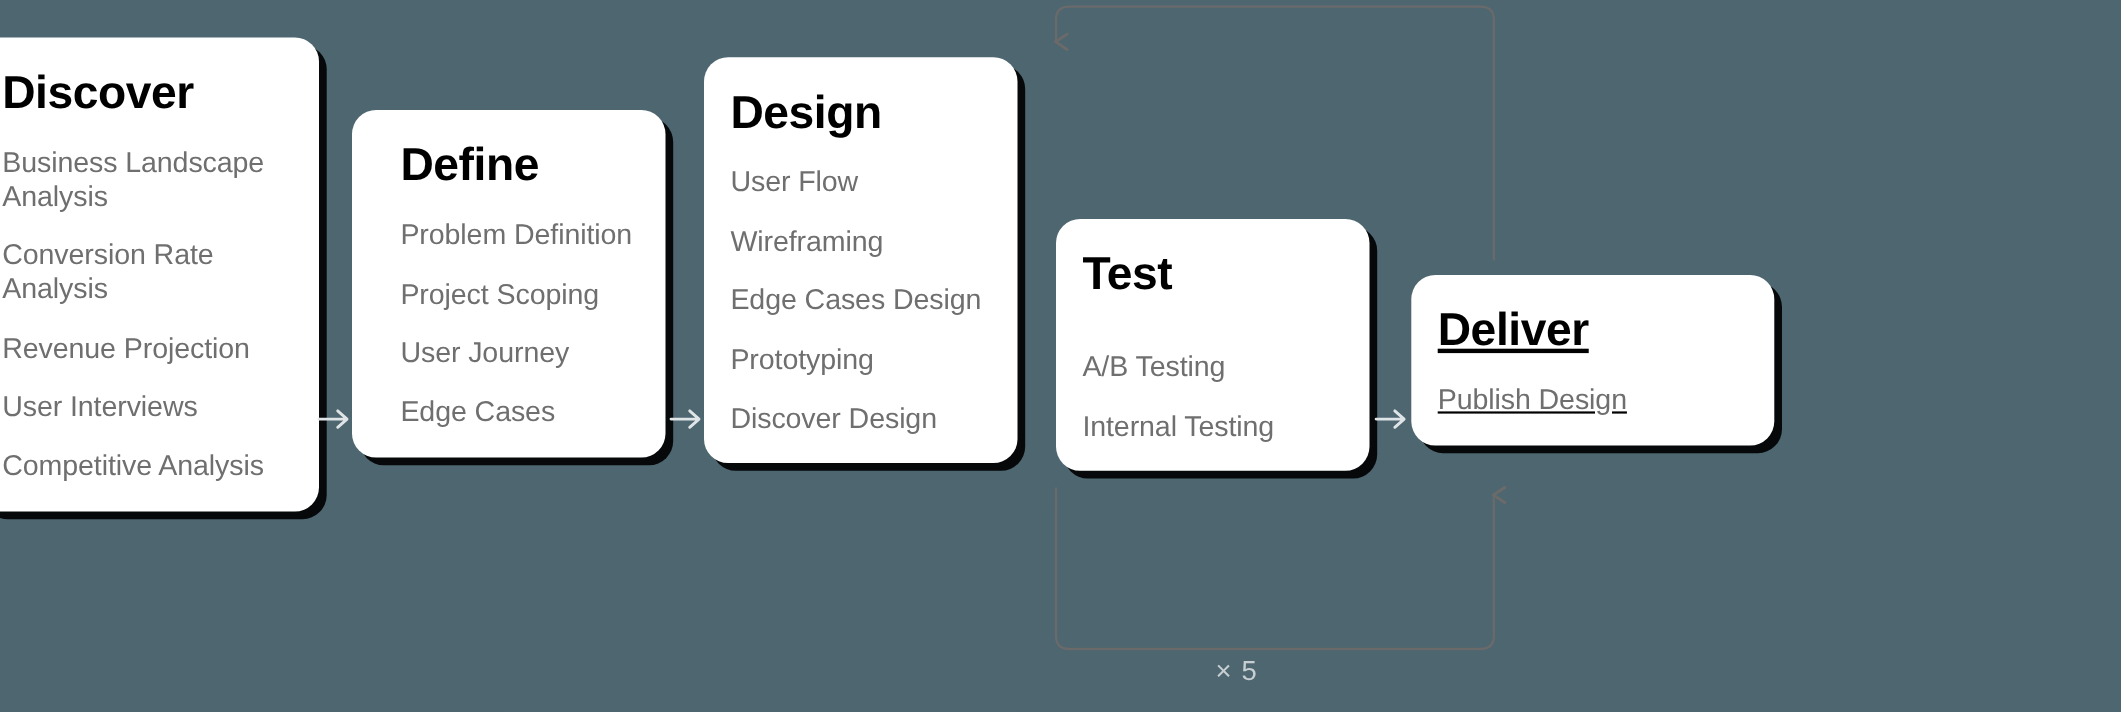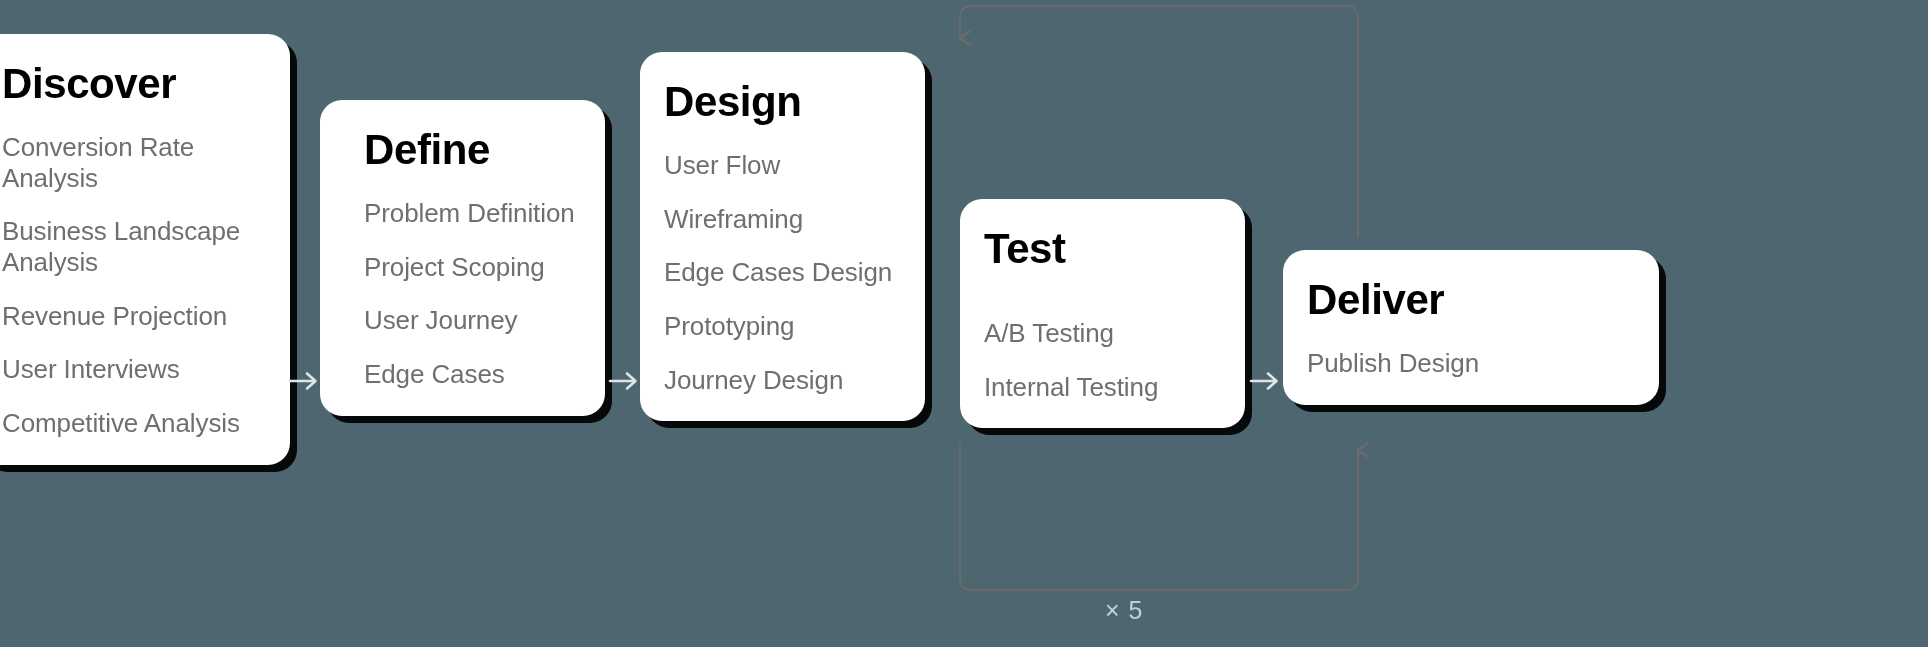--- a/index.html
+++ b/index.html
@@ -67,21 +67,21 @@
     color: #6f6f6f;
     line-height: 1.18;
     letter-spacing: -0.1px;
   }
 
   
   #card-discover { left: -22px;  top: 34px;  width: 312px;  }
   #card-define   { left: 320px;  top: 100px; width: 285px; padding-left: 44px;  }
   #card-design   { left: 640px;  top: 52px;  width: 285px;  }
   #card-test     { left: 960px;  top: 199px; width: 285px; gap: 21px;  }
-  #card-deliver  { left: 1283px; top: 250px; width: 376px;  }
+  #card-deliver  { left: 1283px; top: 250px; width: 330px; text-decoration: underline;  }
 
   
   .step-arrow {
     position: absolute;
     z-index: 4;
     width: 34px;
     height: 26px;
   }
   #arrow-discover-define { left: 288px;  top: 368px; }
   #arrow-define-design   { left: 608px;  top: 368px; }
@@ -115,22 +115,22 @@
     </defs>
 
     <path d="M 1358 236 L 1358 18 Q 1358 6 1346 6 L 972 6 Q 960 6 960 18 L 960 38" fill="none" stroke="#6a6a6a" stroke-width="2.1" stroke-linecap="round" marker-end="url(#arrowhead-down)"></path>
 
     <path d="M 960 444 L 960 578 Q 960 590 972 590 L 1346 590 Q 1358 590 1358 578 L 1358 450" fill="none" stroke="#6a6a6a" stroke-width="2.1" stroke-linecap="round" marker-end="url(#arrowhead-up)"></path>
   </svg>
 
   <div class="card" id="card-discover">
     <div class="card-title">Discover</div>
     <ul class="card-items">
+      <li class="card-item">Business Landscape Analysis</li>
       <li class="card-item">Conversion Rate Analysis</li>
-      <li class="card-item">Business Landscape Analysis</li>
       <li class="card-item">Revenue Projection</li>
       <li class="card-item">User Interviews</li>
       <li class="card-item">Competitive Analysis</li>
     </ul>
   </div>
 
   <svg class="step-arrow" id="arrow-discover-define" viewBox="0 0 34 26" xmlns="http://www.w3.org/2000/svg">
     <path d="M2,13 L27,13 M19,5.5 L27.5,13 L19,20.5" fill="none" stroke="#dfe5e7" stroke-width="2.6" stroke-linecap="round" stroke-linejoin="round"></path>
   </svg>
 
@@ -148,21 +148,21 @@
     <path d="M2,13 L27,13 M19,5.5 L27.5,13 L19,20.5" fill="none" stroke="#dfe5e7" stroke-width="2.6" stroke-linecap="round" stroke-linejoin="round"></path>
   </svg>
 
   <div class="card" id="card-design">
     <div class="card-title">Design</div>
     <ul class="card-items">
       <li class="card-item">User Flow</li>
       <li class="card-item">Wireframing</li>
       <li class="card-item">Edge Cases Design</li>
       <li class="card-item">Prototyping</li>
-      <li class="card-item">Journey Design</li>
+      <li class="card-item">Discover Design</li>
     </ul>
   </div>
 
   <div class="card" id="card-test">
     <div class="card-title">Test</div>
     <ul class="card-items">
       <li class="card-item">A/B Testing</li>
       <li class="card-item">Internal Testing</li>
     </ul>
   </div>

